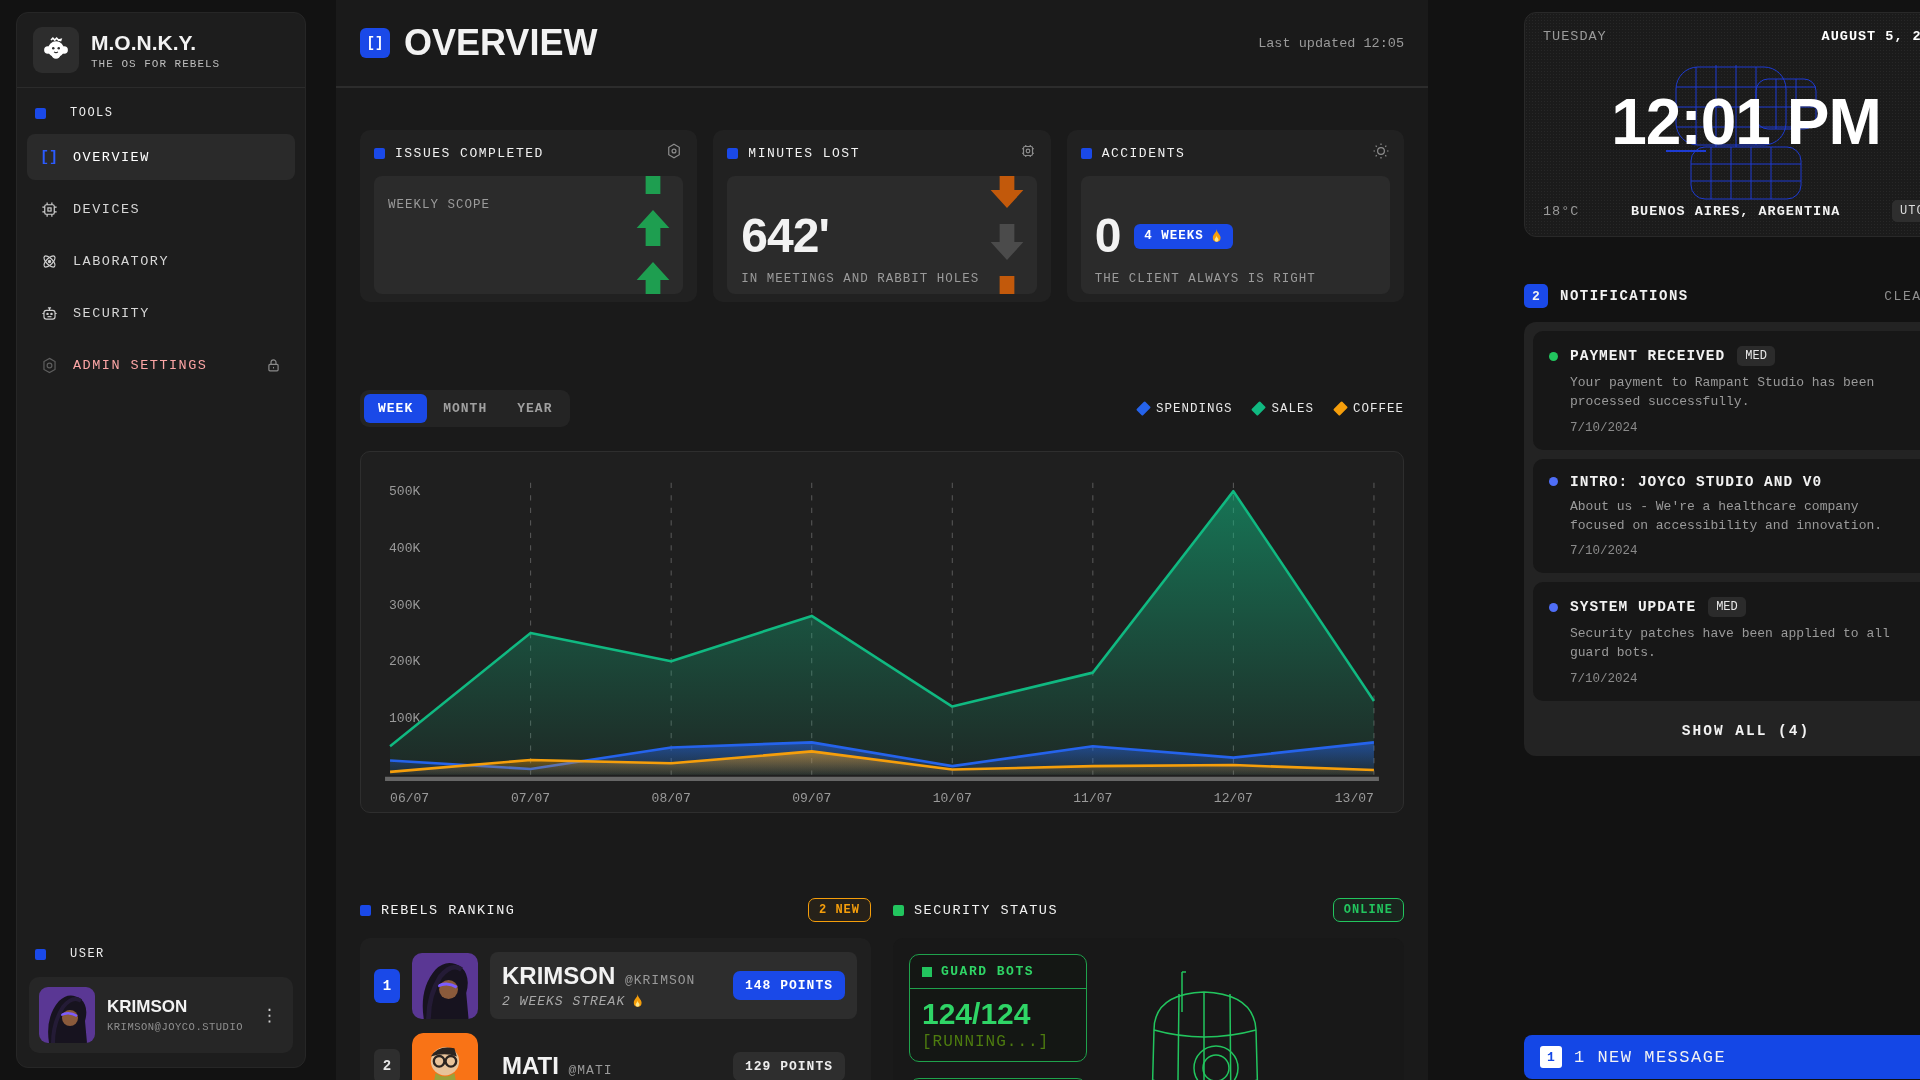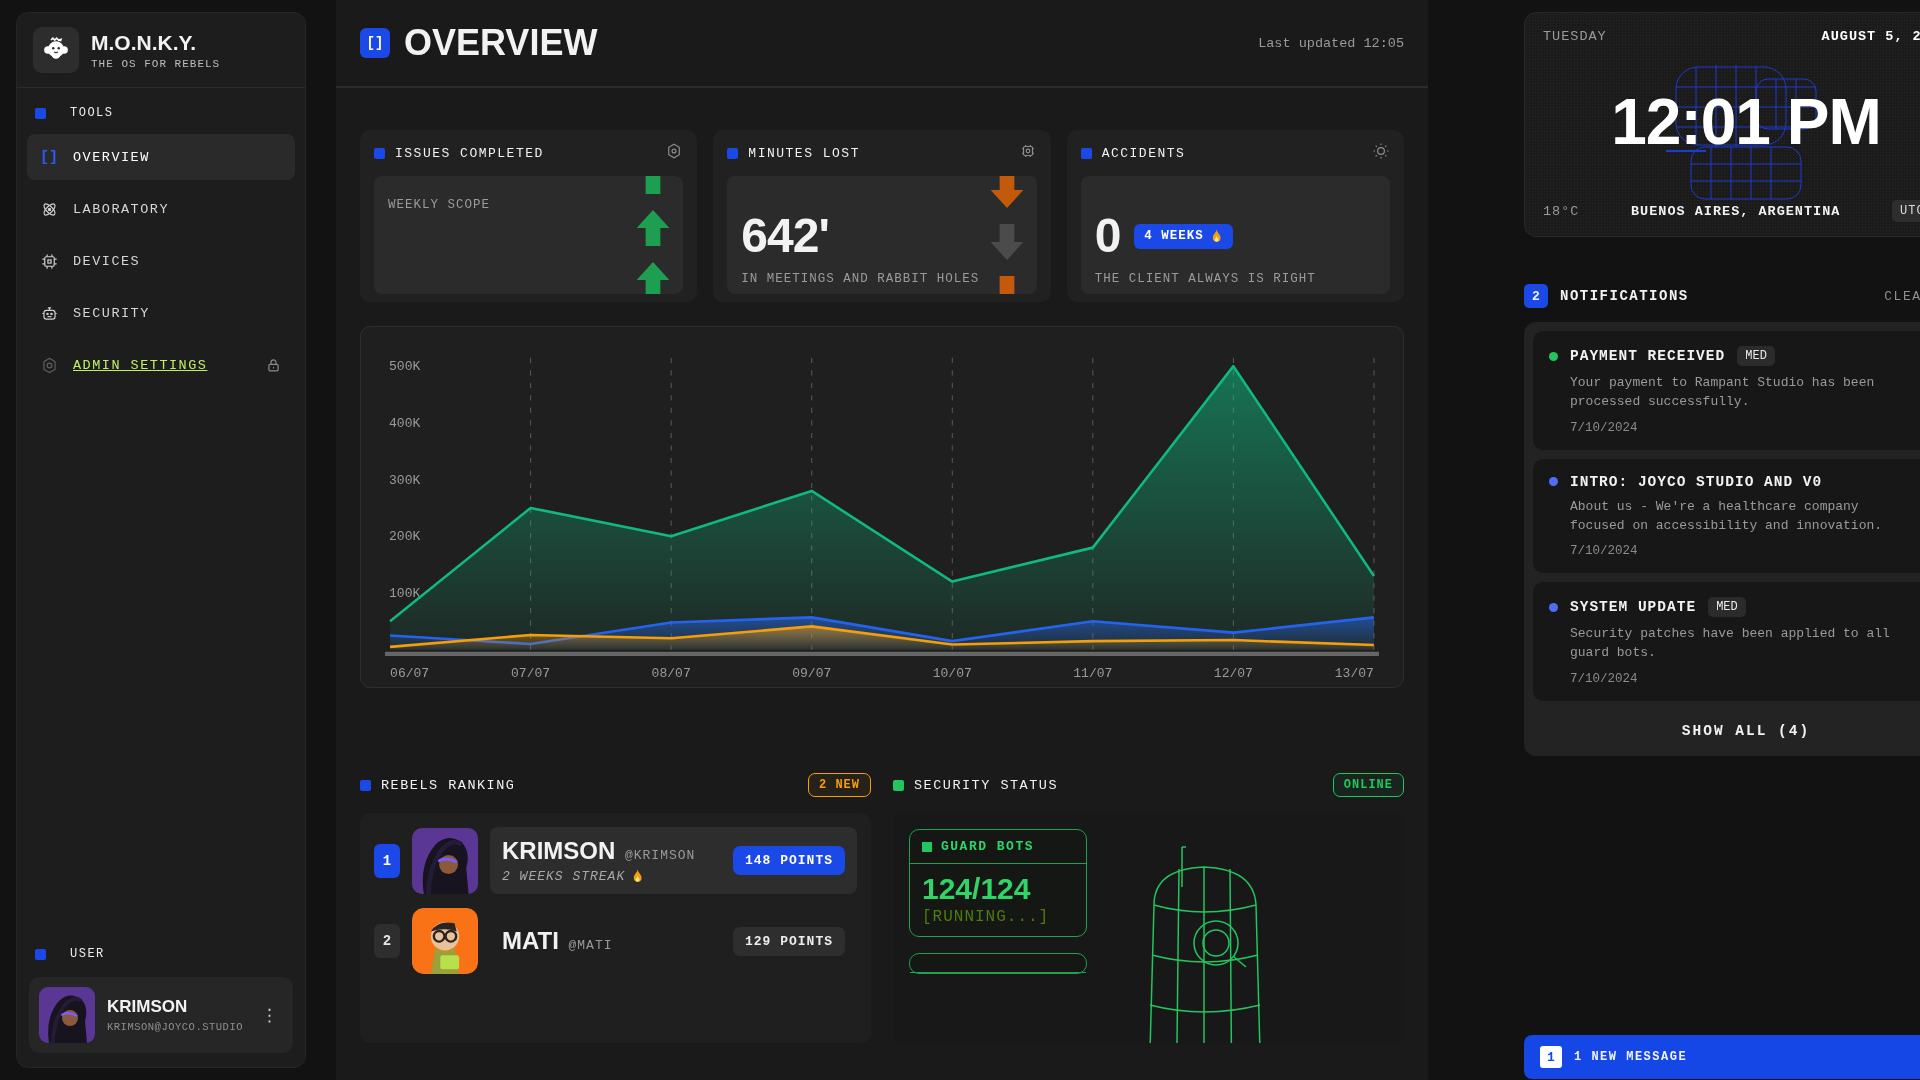--- a/index.html
+++ b/index.html
@@ -13,21 +13,21 @@
   .logo-row { display:flex; align-items:center; gap:12px; padding:14px 16px; border-bottom:1px solid #2b2b2b; }
   .logo-box { width:46px; height:46px; background:#2d2d2d; border-radius:9px; display:flex; align-items:center; justify-content:center; flex:0 0 auto;}
   .logo-title { font-size:21px; letter-spacing:0; }
   .logo-tag { font-size:11px; color:#bdbdbd; margin-top:3px; letter-spacing:1px;}
   .section-label { display:flex; align-items:center; gap:24px; padding:18px 18px 10px; font-size:12px; letter-spacing:1.5px; color:#eeeeee; }
   .blue-sq { width:11px; height:11px; background:#1a49e8; border-radius:2px; flex:0 0 auto;}
   .nav { display:flex; flex-direction:column; gap:6px; padding:4px 10px; }
   .nav-item { display:flex; align-items:center; gap:14px; height:46px; padding:0 12px; border-radius:8px;
     font-size:13.5px; letter-spacing:1.5px; color:#d6d6d6; cursor:pointer; }
   .nav-item.active { background:#2a2a2a; color:#ffffff; }
-  .nav-item.disabled { color:#bef264;text-decoration:underline; }
+  .nav-item.disabled { color:#fca5a5; }
   .nav-item .spacer { flex:1; }
   .nav-icon { width:20px; display:flex; justify-content:center; color:#cfcfcf; }
   .brackets { color:#2b5bff; font-weight:bold; font-size:15px; letter-spacing:0; }
   .sidebar .flex-fill { flex:1; }
   .user-card { margin:6px 12px 14px; background:#262626; border-radius:10px; display:flex; align-items:center; gap:12px; padding:10px; cursor:pointer;}
   .avatar { width:56px; height:56px; border-radius:9px; overflow:hidden; flex:0 0 auto; }
   .user-name { font-size:17px; letter-spacing:0; }
   .user-email { font-size:10.5px; color:#8f8f8f; margin-top:4px; letter-spacing:.5px;}
   .kebab { margin-left:auto; color:#cfcfcf; font-size:17px; padding:0 6px; cursor:pointer;}
 
@@ -119,21 +119,21 @@
   .n-title { font-size:14.5px; font-weight:bold; letter-spacing:1px;}
   .med-badge { background:#2b2b2b; border-radius:5px; font-size:12px; padding:3px 8px; color:#e8e8e8;}
   .med-badge:empty{display:none;}
   .n-body { color:#9a9a9a; font-size:13px; line-height:1.45; margin:8px 0 0 21px; max-width:340px;}
   .n-date { color:#8a8a8a; font-size:12.5px; margin:9px 0 0 21px;}
   .show-all { text-align:center; font-size:14.5px; font-weight:bold; letter-spacing:2px; padding:13px 0 8px; cursor:pointer;}
 
   .msg-bar { position:absolute; left:0; right:4px; top:1035px; height:44px; background:#1447e6; border-radius:8px;
     display:flex; align-items:center; padding:0 16px; gap:12px; cursor:pointer;}
   .msg-count { width:22px; height:22px; background:#ffffff; color:#1447e6; border-radius:3px; display:flex; align-items:center; justify-content:center; font-size:13px; font-weight:bold;}
-  .msg-text { font-size:12px; font-weight:bold; letter-spacing:1.5px; }
+  .msg-text { font-size:17px; font-weight:normal; letter-spacing:1.5px; }
   .msg-plus { margin-left:auto; font-size:22px; font-weight:bold; }
 </style>
 </head>
 <body>
 
 <div class="sidebar">
   <div class="logo-row">
     <div class="logo-box">
       <svg width="30" height="30" viewBox="0 0 24 24" fill="none">
         <path d="M8 4 L9.5 2.5 L11 4 L12.5 2.5 L14 4 L16 3.5 L15.5 5" stroke="#fff" stroke-width="1.3" fill="none"></path>
@@ -158,36 +158,36 @@
   </div>
 
   <div class="nav">
     <div class="nav-item active">
       <span class="nav-icon brackets">[]</span>
       <span>OVERVIEW</span>
     </div>
     <div class="nav-item">
       <span class="nav-icon">
         <svg width="19" height="19" viewBox="0 0 24 24" fill="none" stroke="#cfcfcf" stroke-width="1.5">
+          <rect x="6" y="6" width="12" height="12" rx="2"></rect>
+            <rect x="10" y="10" width="4" height="4"></rect>
+          <path d="M9 6V3 M15 6V3 M9 21v-3 M15 21v-3 M6 9H3 M6 15H3 M21 9h-3 M21 15h-3"></path>
+        </svg>
+      </span>
+      <span>DEVICES</span>
+    </div>
+    <div class="nav-item">
+      <span class="nav-icon">
+        <svg width="19" height="19" viewBox="0 0 24 24" fill="none" stroke="#cfcfcf" stroke-width="1.5">
           <ellipse cx="12" cy="12" rx="9" ry="4" transform="rotate(45 12 12)"></ellipse>
           <ellipse cx="12" cy="12" rx="9" ry="4" transform="rotate(-45 12 12)"></ellipse>
           <circle cx="12" cy="12" r="1.4" fill="#cfcfcf"></circle>
         </svg>
       </span>
       <span>LABORATORY</span>
-    </div>
-    <div class="nav-item">
-      <span class="nav-icon">
-        <svg width="19" height="19" viewBox="0 0 24 24" fill="none" stroke="#cfcfcf" stroke-width="1.5">
-          <rect x="6" y="6" width="12" height="12" rx="2"></rect>
-            <rect x="10" y="10" width="4" height="4"></rect>
-          <path d="M9 6V3 M15 6V3 M9 21v-3 M15 21v-3 M6 9H3 M6 15H3 M21 9h-3 M21 15h-3"></path>
-        </svg>
-      </span>
-      <span>DEVICES</span>
     </div>
     <div class="nav-item">
       <span class="nav-icon">
         <svg width="19" height="19" viewBox="0 0 24 24" fill="none" stroke="#cfcfcf" stroke-width="1.5">
           <rect x="5" y="8" width="14" height="11" rx="3"></rect>
           <path d="M12 8V5 M10 5h4 M5 12H3 M21 12h-2"></path>
           <circle cx="9.5" cy="12.5" r=".8" fill="#cfcfcf"></circle>
             <circle cx="14.5" cy="12.5" r=".8" fill="#cfcfcf"></circle>
           <path d="M9.5 16h5"></path>
         </svg>
@@ -322,20 +322,41 @@
                 <path d="M7 0 C7.4 4 3 5.2 3 9.4 a4.2 4.2 0 0 0 8.4 0 C11.4 5.6 7.8 5 7 0Z" fill="#f59e0b"></path>
                 <path d="M7 7 C7.2 9.4 5 9.8 5 11.6 a2.1 2.1 0 0 0 4.2 0 C9.2 9.9 7.4 9.6 7 7Z" fill="#fde68a"></path>
               </svg>
           </span>
         </div>
         <div class="stat-cap">THE CLIENT ALWAYS IS RIGHT</div>
       </div>
     </div>
   </div>
 
+  <div class="tabs-row">
+    <div class="tabs">
+      <div class="tab active">WEEK</div>
+      <div class="tab">MONTH</div>
+      <div class="tab">YEAR</div>
+    </div>
+    <div class="legend">
+      <div class="legend-item">
+        <span class="diamond d-blue"></span>
+        <span>SPENDINGS</span>
+      </div>
+      <div class="legend-item">
+        <span class="diamond d-green"></span>
+        <span>SALES</span>
+      </div>
+      <div class="legend-item">
+        <span class="diamond d-amber"></span>
+        <span>COFFEE</span>
+      </div>
+    </div>
+  </div>
 
   <div class="chart-card">
     <svg id="chart-svg" viewBox="0 0 1010 332" preserveAspectRatio="none">
         <defs>
           <linearGradient id="g0" x1="0" y1="0" x2="0" y2="1">
            <stop offset="0" stop-color="#2563eb" stop-opacity="0.55"></stop>
            <stop offset="1" stop-color="#2563eb" stop-opacity="0.06"></stop>
           </linearGradient>
           <linearGradient id="g1" x1="0" y1="0" x2="0" y2="1">
            <stop offset="0" stop-color="#10b981" stop-opacity="0.55"></stop>

